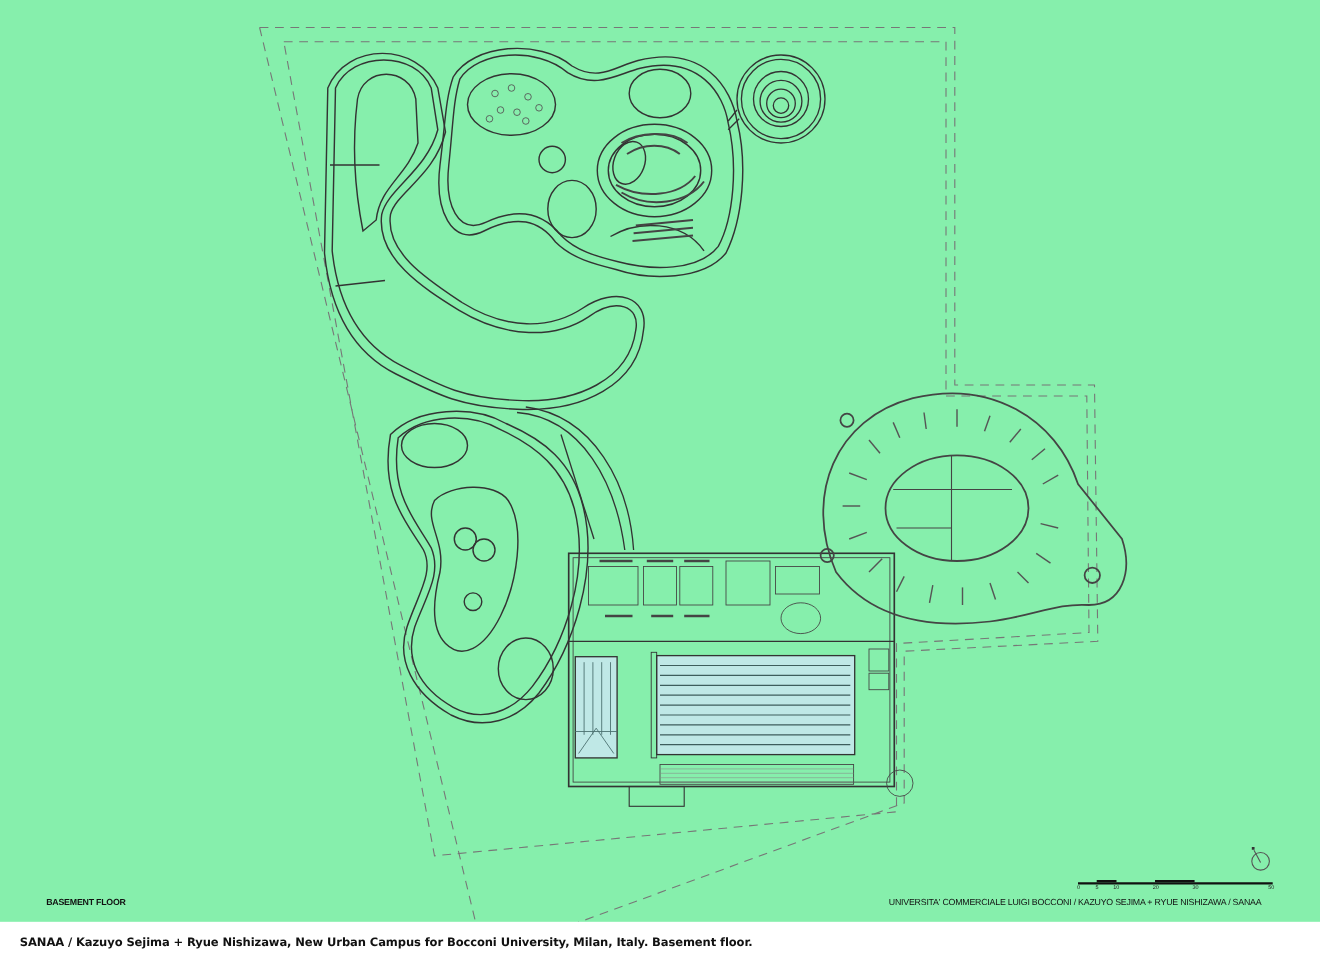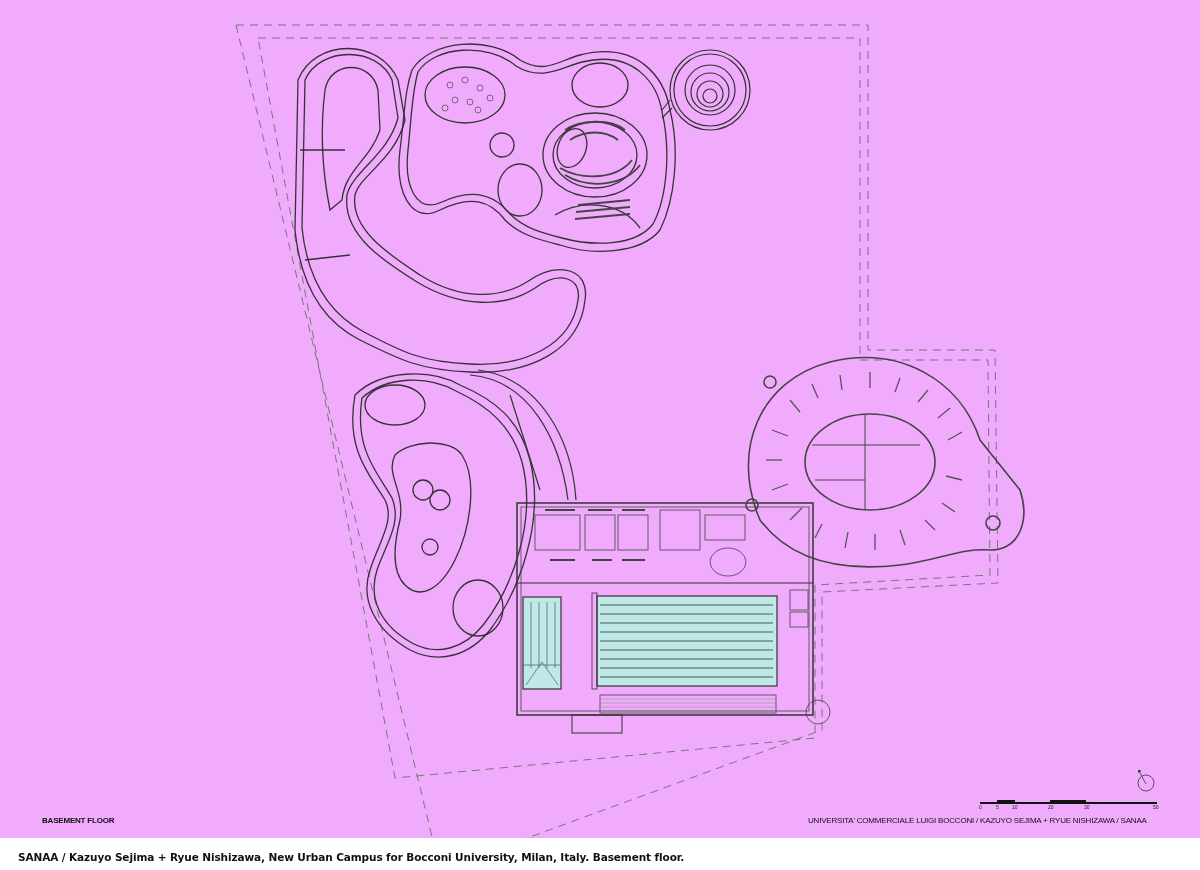--- a/index.html
+++ b/index.html
@@ -1,17 +1,17 @@
 <!DOCTYPE html>
 <html><head>
 <meta charset="utf-8">
 <style>
   html, body { margin: 0; padding: 0; }
   body { width: 1200px; height: 870px; background: #ffffff; position: relative; overflow: hidden; font-family: "Liberation Sans", sans-serif; }
-  .sheet { position: absolute; left: 0; top: 0; width: 1200px; height: 838px; background: #f0abfc; }
+  .sheet { position: absolute; left: 0; top: 0; width: 1200px; height: 838px; background: #86efac; }
   .plan { position: absolute; left: 0; top: 0; }
   .label-left { position: absolute; left: 42px; top: 816px; font-size: 8px; font-weight: bold; letter-spacing: -0.2px; color: #111; font-family: "Liberation Sans", sans-serif; }
   .label-right { position: absolute; left: 808px; top: 816px; font-size: 8px; font-weight: normal; letter-spacing: -0.2px; color: #111; font-family: "Liberation Sans", sans-serif; white-space: nowrap; }
   .scale-num { position: absolute; top: 804px; font-size: 5px; color: #222; font-family: "Liberation Sans", sans-serif; }
   .caption { position: absolute; left: 2px; top: 851px; font-size: 10.5px; font-weight: bold; color: #111; font-family: "DejaVu Sans", sans-serif; white-space: nowrap; letter-spacing: -0.1px; margin-left: 16px; }
 </style>
 </head>
 <body>
 
 <div class="sheet">

